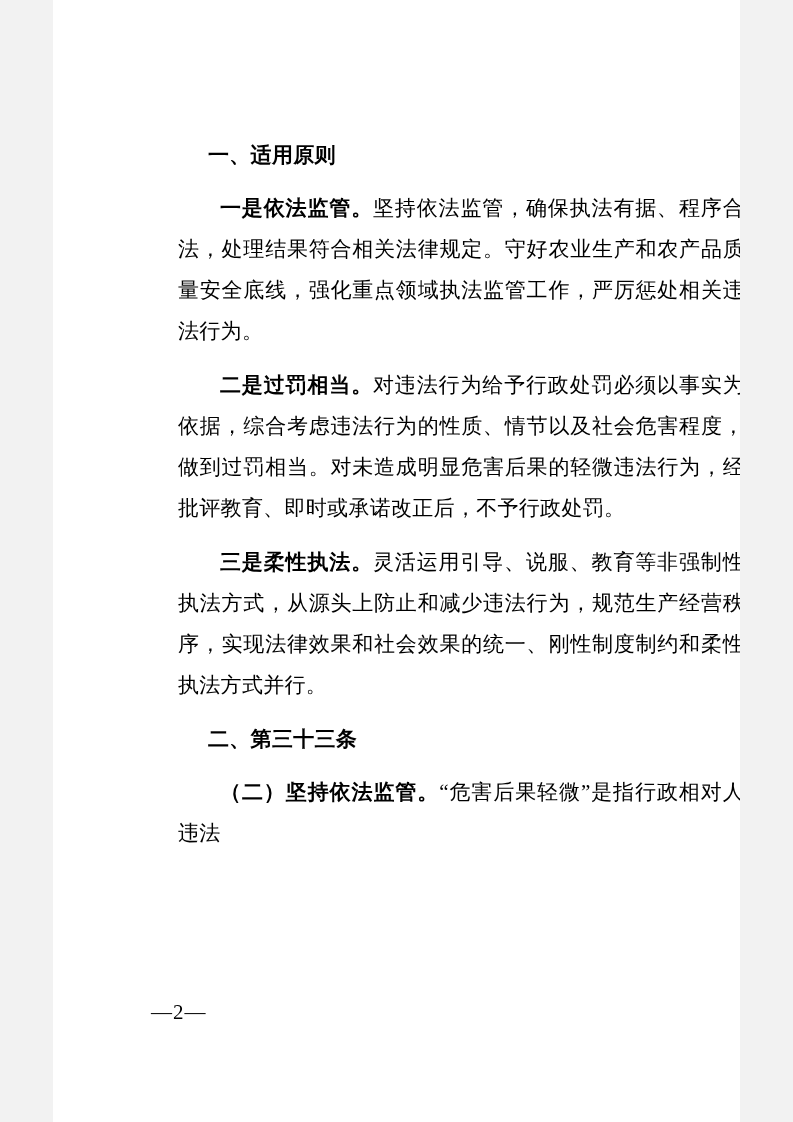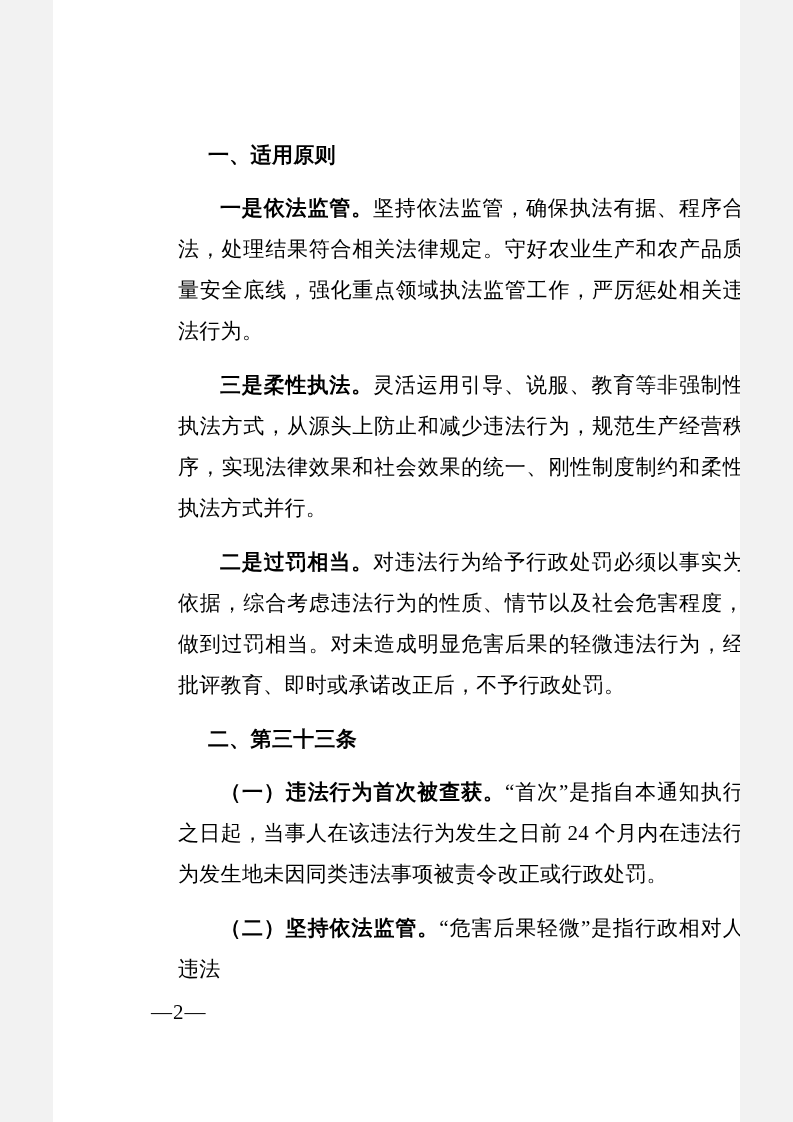--- a/index.html
+++ b/index.html
@@ -55,27 +55,26 @@
 </head>
 <body>
 
 <div class="sheet">
   <main class="content">
 
     <h2 class="heading">一、适用原则</h2>
 
     <p class="para"><strong class="lead">一是依法监管。</strong><span>坚持依法监管，确保执法有据、程序合法，处理结果符合相关法律规定。守好农业生产和农产品质量安全底线，强化重点领域执法监管工作，严厉惩处相关违法行为。</span></p>
 
+    <p class="para"><strong class="lead">二是过罚相当。</strong><span>对违法行为给予行政处罚必须以事实为依据，综合考虑违法行为的性质、情节以及社会危害程度，做到过罚相当。对未造成明显危害后果的轻微违法行为，经批评教育、即时或承诺改正后，不予行政处罚。</span></p>
+
     <p class="para"><strong class="lead">三是柔性执法。</strong><span>灵活运用引导、说服、教育等非强制性执法方式，从源头上防止和减少违法行为，规范生产经营秩序，实现法律效果和社会效果的统一、刚性制度制约和柔性执法方式并行。</span></p>
-
-    <p class="para"><strong class="lead">二是过罚相当。</strong><span>对违法行为给予行政处罚必须以事实为依据，综合考虑违法行为的性质、情节以及社会危害程度，做到过罚相当。对未造成明显危害后果的轻微违法行为，经批评教育、即时或承诺改正后，不予行政处罚。</span></p>
 
     <h2 class="heading">二、第三十三条</h2>
 
 
-    <p class="para"><strong class="lead">（一）违法行为首次被查获。</strong><span>“首次”是指自本通知执行之日起，当事人在该违法行为发生之日前 24 个月内在违法行为发生地未因同类违法事项被责令改正或行政处罚。</span></p>
 
     <p class="para"><strong class="lead">（二）坚持依法监管。</strong><span>“危害后果轻微”是指行政相对人违法</span></p>
 
   </main>
 
   <div class="page-number">—2—</div>
 </div>
 
 </body></html>

